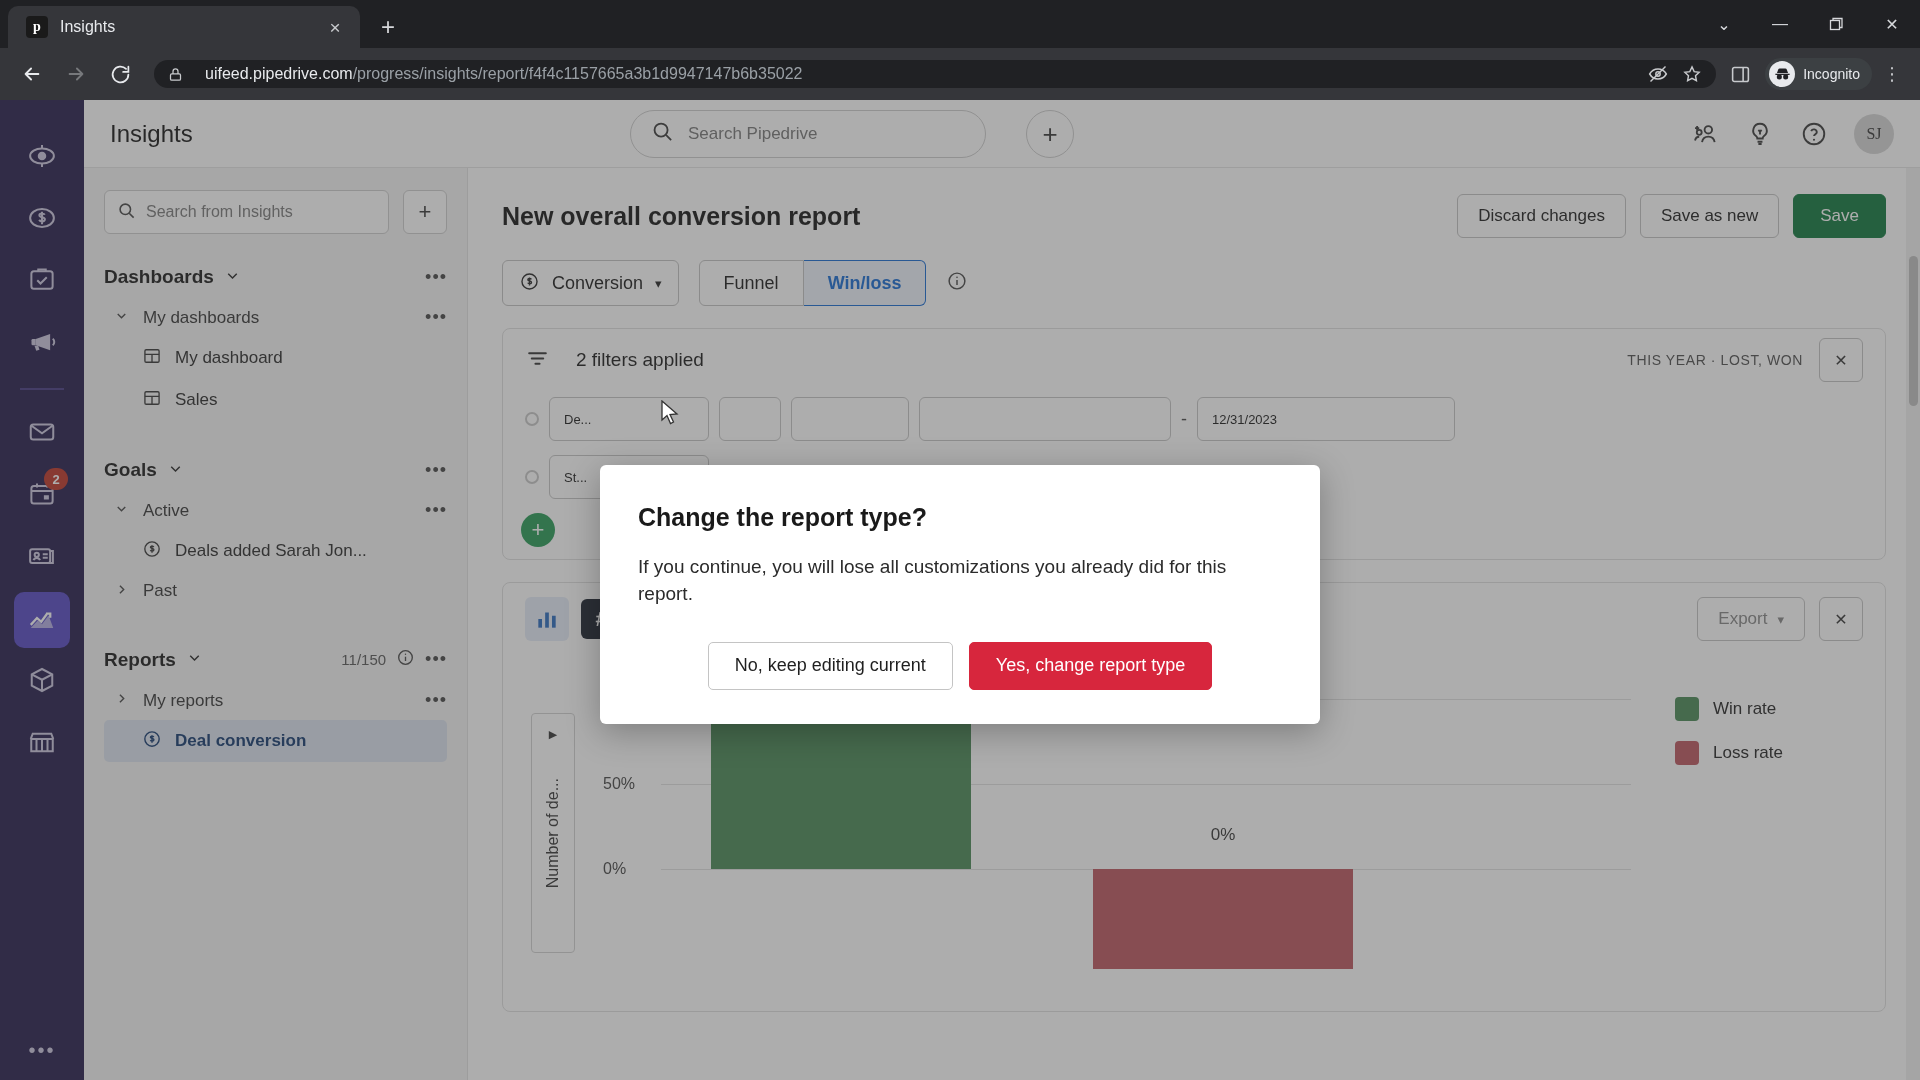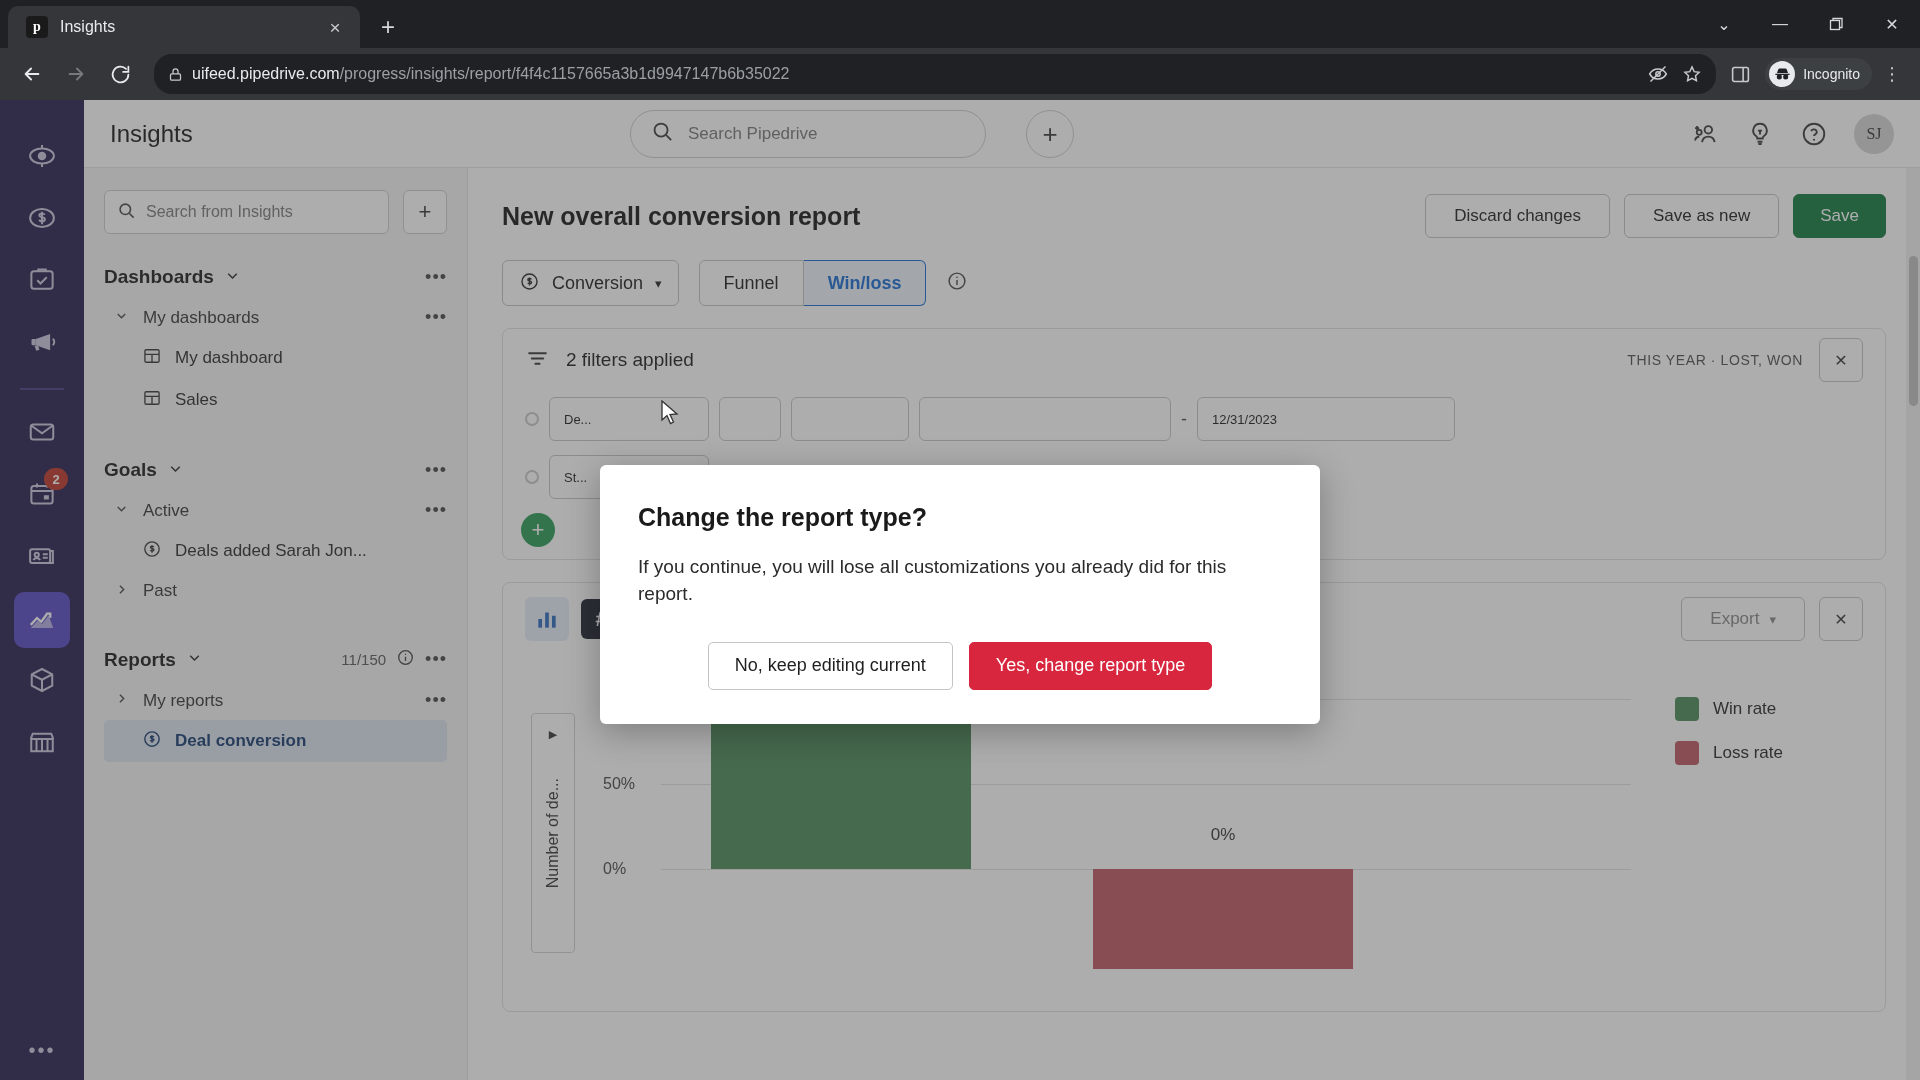--- a/index.html
+++ b/index.html
@@ -45,22 +45,22 @@
   .toolbar {
     height: 52px; background: #35363a; display: flex; align-items: center;
     padding: 0 12px; gap: 4px;
   }
   .navbtn {
     width: 40px; height: 40px; border-radius: 50%; display: flex; align-items: center;
     justify-content: center; color: #e8eaed; cursor: pointer;
   }
   .navbtn.disabled { color: #77797c; }
   .omnibox {
-    flex: 1; height: 40px; background: #202124; border-radius: 18px; margin: 0 10px;
-    display: flex; align-items: center; padding: 0 14px; gap: 9px; min-width: 0;
+    flex: 1; height: 28px; background: #202124; border-radius: 18px; margin: 0 10px;
+    display: flex; align-items: center; padding: 0 14px; gap: 22px; min-width: 0;
   }
   .omni-url { font-size: 16px; color: #9aa0a6; white-space: nowrap; overflow: hidden; }
   .omni-url b { color: #e8eaed; font-weight: normal; }
   .omni-right { display: flex; align-items: center; gap: 14px; margin-left: auto; padding-left: 12px; }
   .tb-icon { color: #c8cacd; cursor: pointer; display: flex; align-items: center; }
   .incognito-pill {
     display: flex; align-items: center; gap: 8px; background: #3c4043; border-radius: 16px;
     height: 32px; padding: 0 12px 0 4px; color: #e8eaed; font-size: 14px; cursor: pointer;
   }
   .incognito-av {
@@ -153,21 +153,21 @@
   
   .main {
     position: absolute; left: 468px; top: 68px; width: 1452px; height: 912px;
     background: #fff; padding: 26px 34px 0 34px; overflow: hidden;
   }
   .main-titlerow { display: flex; align-items: center; }
   .report-title { font-size: 25px; font-weight: bold; color: #1a1a1a; }
   .btn-row { margin-left: auto; display: flex; align-items: center; gap: 14px; }
   .btn {
     height: 44px; border-radius: 6px; border: 1px solid #c4c4c4; background: #fff;
-    display: flex; align-items: center; justify-content: center; padding: 0 28px;
+    display: flex; align-items: center; justify-content: center; padding: 0 20px;
     font-size: 17px; color: #232323; cursor: pointer;
   }
   .btn.primary { background: #157b42; border-color: #157b42; color: #fff; padding: 0 26px; }
 
   .type-row { display: flex; align-items: center; gap: 20px; margin-top: 22px; }
   .dropdown {
     height: 46px; border: 1px solid #c4c4c4; border-radius: 6px; display: flex; align-items: center;
     gap: 12px; padding: 0 16px; cursor: pointer; background:#fff;
   }
   .dropdown .t { font-size: 18px; color: #1f1f1f; }
@@ -178,21 +178,21 @@
   }
   .seg-btn:first-child { border-radius: 6px 0 0 6px; }
   .seg-btn:last-child { border-radius: 0 6px 6px 0; border-left: none; }
   .seg-btn.active { background: #eef3fb; color: #1d6fd4; border-color: #1d6fd4; font-weight: bold; }
 
   
   .filter-card {
     margin-top: 22px; border: 1px solid #e0e0e0; border-radius: 8px; background: #fff;
     height: 232px; position: relative; overflow: hidden;
   }
-  .filter-head { height: 62px; display: flex; align-items: center; padding: 0 22px; gap: 16px; text-align: right; }
+  .filter-head { height: 62px; display: flex; align-items: center; padding: 0 22px; gap: 26px; text-align: right; }
   .filter-head .t { font-size: 19px; color: #1f1f1f; }
   .filter-meta { margin-left: auto; display: flex; align-items: center; gap: 16px; }
   .filter-meta .m { font-size: 14px; color: #545454; letter-spacing: 0.6px; }
   .x-btn {
     width: 44px; height: 44px; border: 1px solid #c4c4c4; border-radius: 6px; background:#fff;
     display: flex; align-items: center; justify-content: center; cursor: pointer; color:#3a3a3a;
   }
   .filter-body { padding: 6px 22px 0 22px; position: relative; }
   .filter-line { display: flex; align-items: center; gap: 10px; margin-bottom: 14px; }
   .node { width: 14px; height: 14px; border-radius: 50%; border: 2px solid #c9c9c9; background:#fff; flex: none; }

